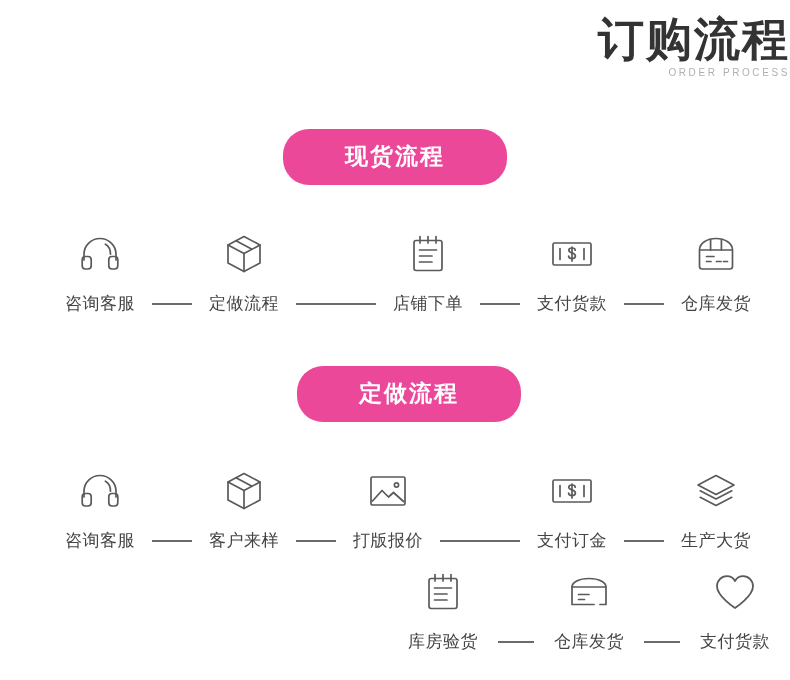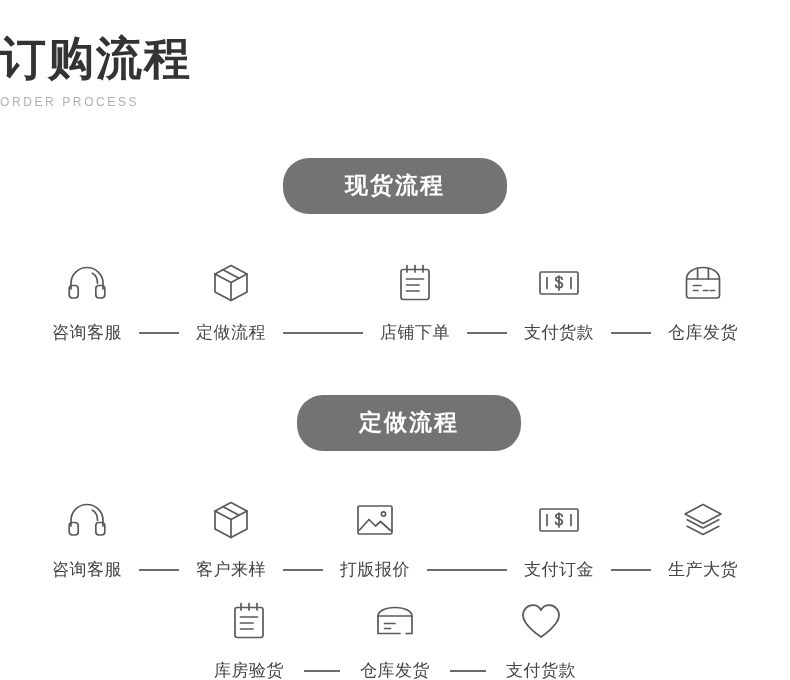--- a/index.html
+++ b/index.html
@@ -12,59 +12,59 @@
   .page {
     position: relative;
     width: 790px;
     height: 680px;
     background: #ffffff;
     overflow: hidden;
   }
 
   
   .header {
-    text-align: left;
-    padding-top: 30px;
+    text-align: right;
+    padding-top: 11px;
   }
   .title {
     font-size: 46px;
     line-height: 56px;
     font-weight: 700;
     color: #333333;
     letter-spacing: 2px;
   }
   .subtitle {
-    margin-top: 10px;
-    font-size: 12px;
+    margin-top: 0;
+    font-size: 10px;
     line-height: 12px;
     color: #b0b0b0;
     letter-spacing: 2.6px;
     font-weight: 400;
   }
 
   
   .badge-wrap { text-align: center; }
   .badge {
     display: inline-block;
-    background: #737373;
+    background: #ec4899;
     color: #ffffff;
     font-size: 23px;
     font-weight: 700;
     letter-spacing: 2px;
     border-radius: 26px;
     padding: 12px 40px 13px;
     min-width: 224px;
   }
   .sec1 { margin-top: 50px; }
   .sec2 { margin-top: 0px; padding-left: 28px; }
 
   
   .flow {
     display: flex;
-    justify-content: center;
+    justify-content: flex-end;
     align-items: flex-start;
   }
   .flow-row1 { margin-top: 46px; padding: 0 22px; }
   .flow-row2 { margin-top: 46px; padding: 0 22px; }
   .flow-row3 { margin-top: 18px; }
 
   .step {
     display: flex;
     flex-direction: column;
     align-items: center;

